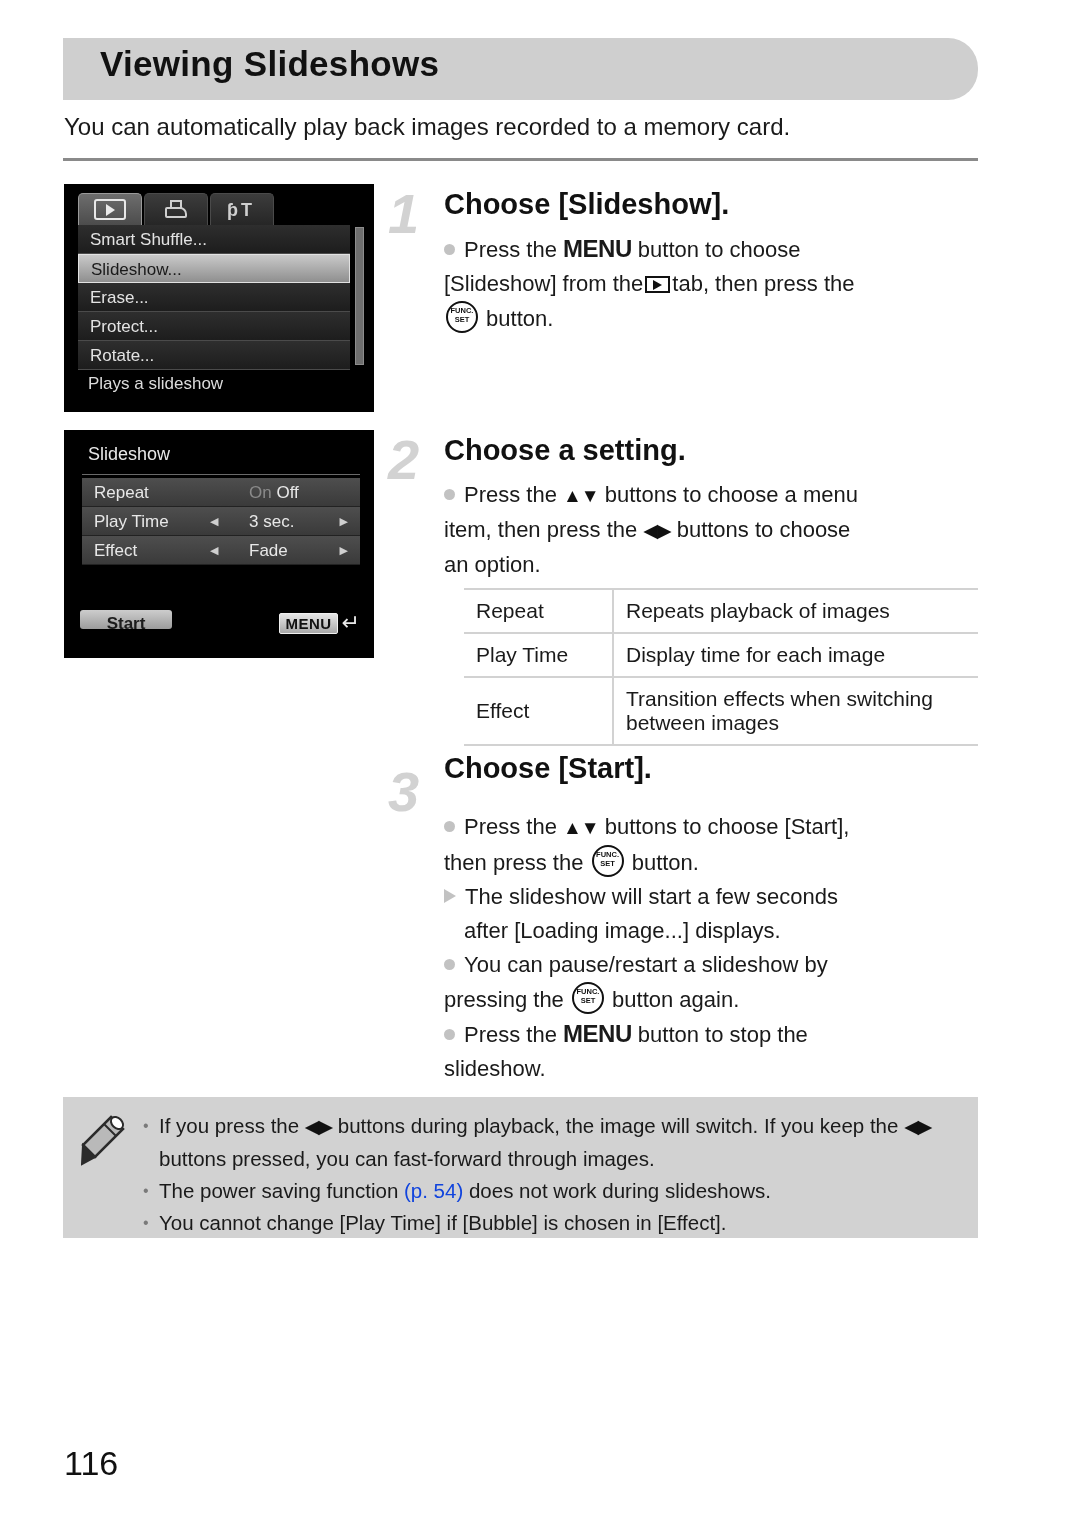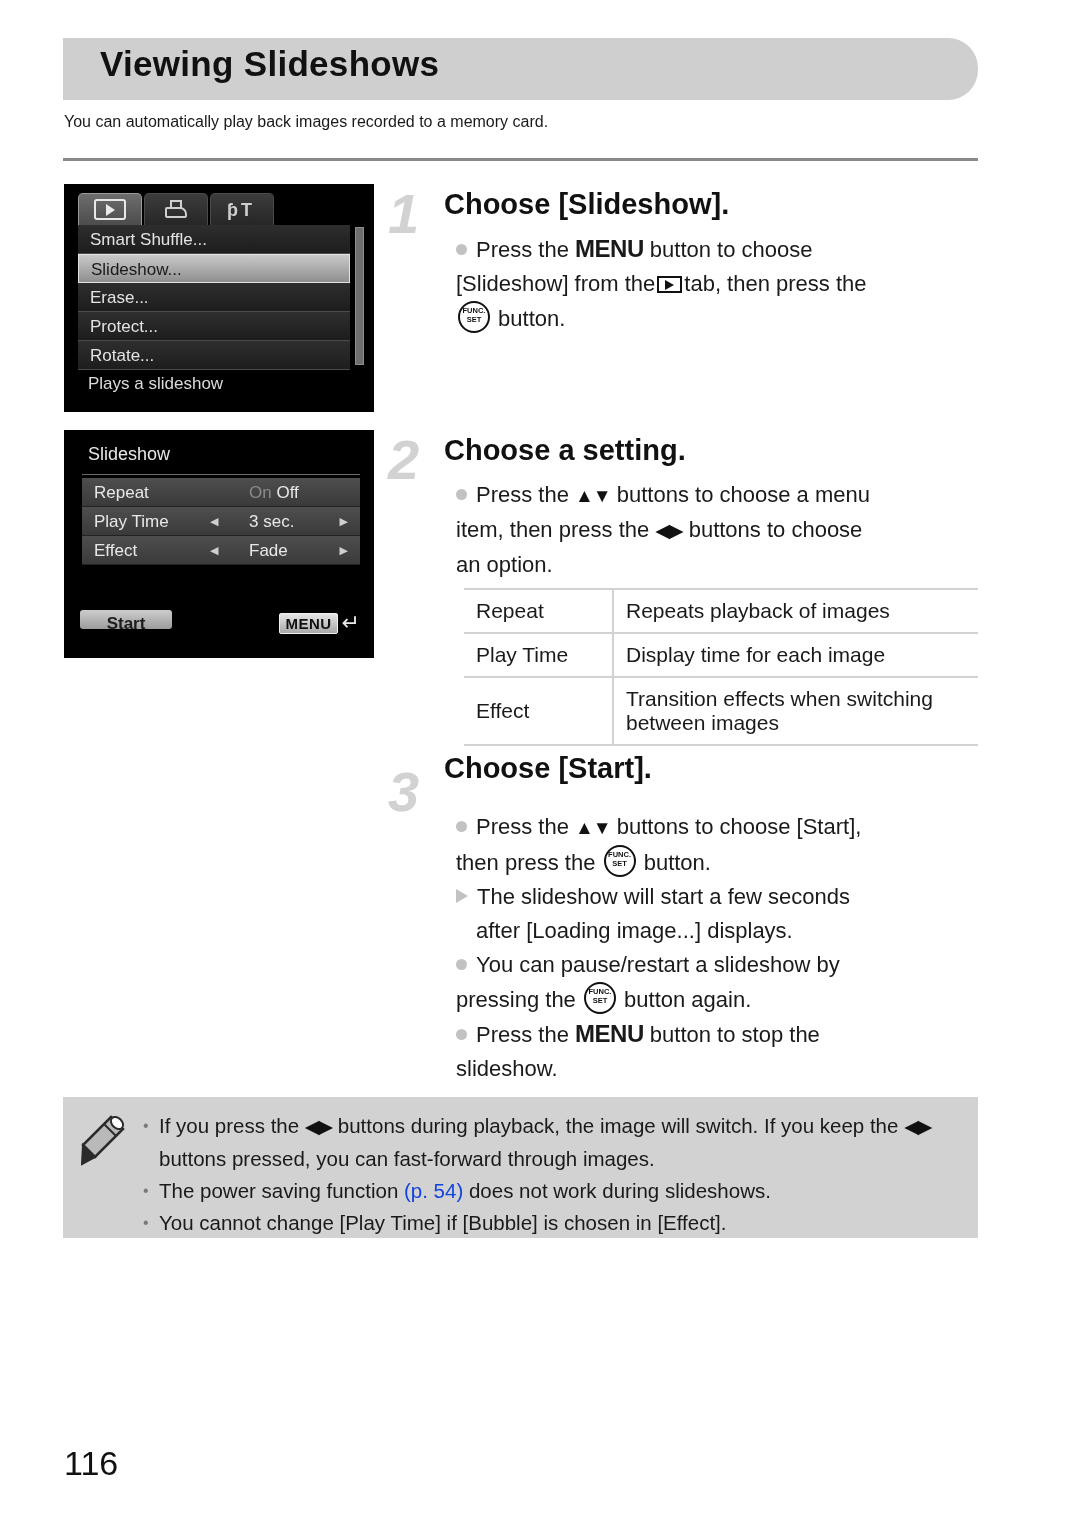--- a/index.html
+++ b/index.html
@@ -34,21 +34,21 @@
     font-weight: bold;
     letter-spacing: 0.3px;
     color: #111;
   }
 
   .intro-text {
     position: absolute;
     left: 64px;
     top: 113px;
     width: 920px;
-    font-size: 16px;
+    font-size: 24px;
     color: #1a1a1a;
   }
 
   .rule {
     position: absolute;
     left: 63px;
     top: 158px;
     width: 915px;
     height: 3px;
     background: #8a8a8a;
@@ -215,21 +215,20 @@
     position: absolute;
     font-size: 29px;
     font-weight: bold;
     color: #111;
   }
   .bullet-block {
     position: absolute;
     font-size: 22px;
     line-height: 34px;
     color: #1a1a1a;
-    margin-left: 12px;
   }
   .bullet-line { position: relative; }
   .dot {
     display: inline-block;
     width: 11px; height: 11px;
     background: #c2c2c2;
     border-radius: 50%;
     margin-right: 9px;
     vertical-align: 2px;
   }

